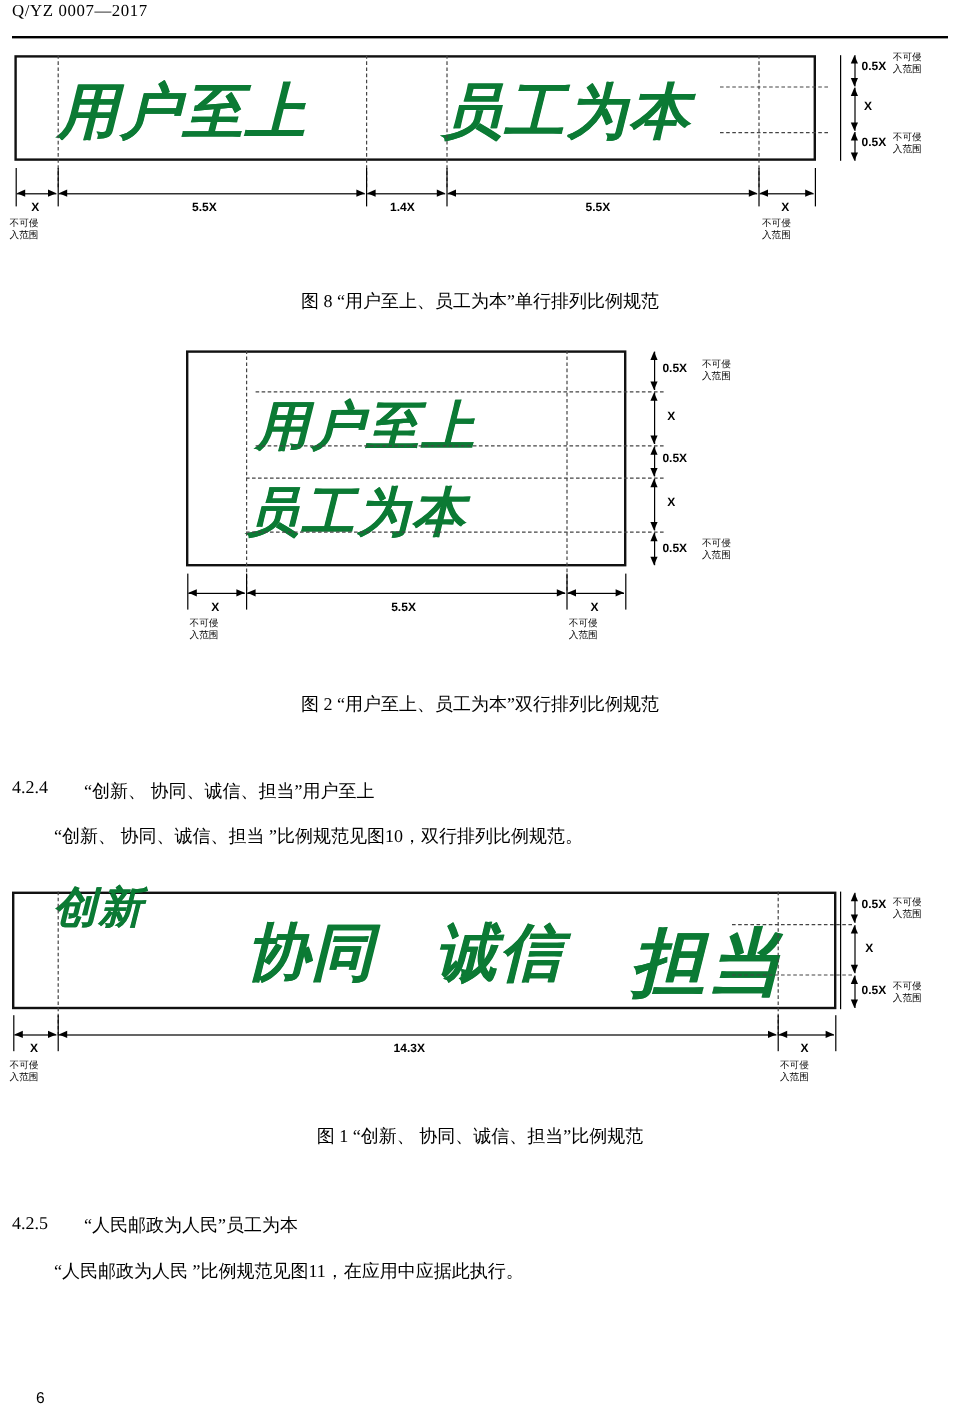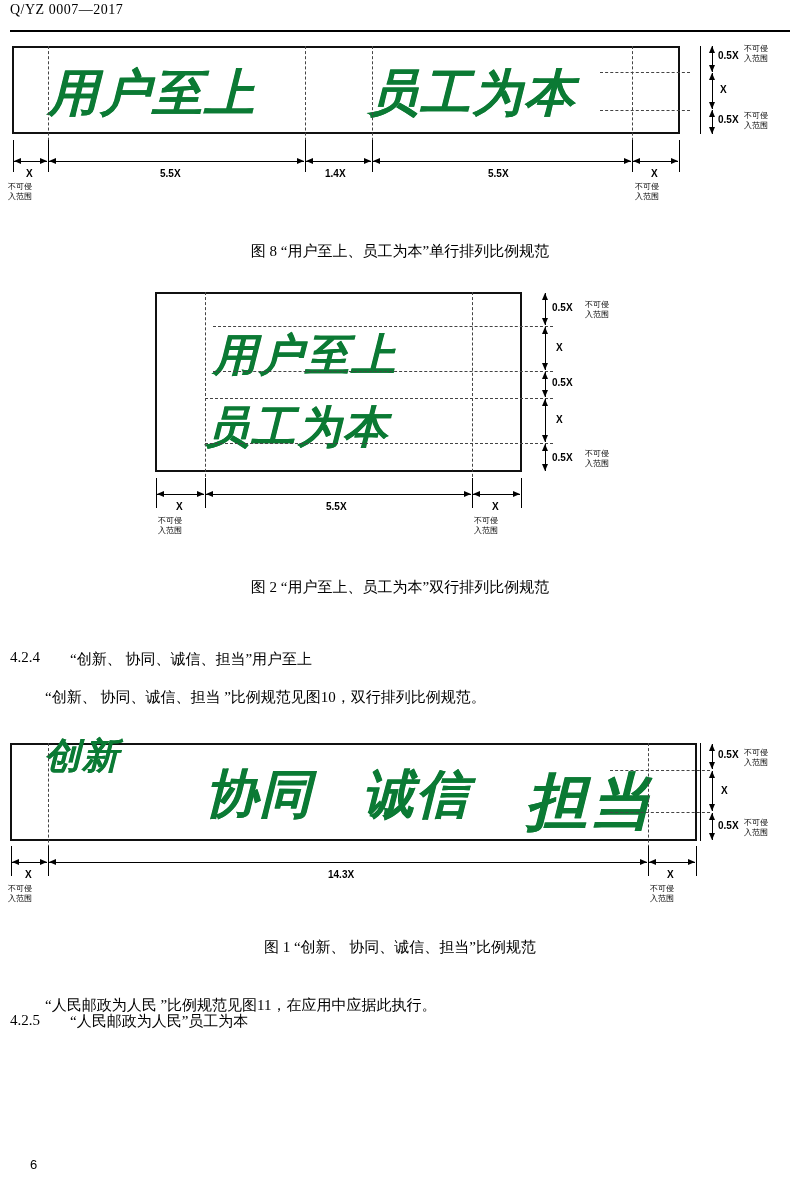--- a/index.html
+++ b/index.html
@@ -323,15 +323,15 @@
   </div>
   <div class="note-label" style="left:650px; top:884px;">
     不可侵<br>入范围
   </div>
 
   <div class="caption" style="top:938px; left:0;">图 1  “创新、 协同、诚信、担当”比例规范</div>
 </div>
 
 <div class="section-head" style="left:10px; top:1012px;">4.2.5</div>
 <div class="section-head" style="left:70px; top:1012px;">“人民邮政为人民”员工为本</div>
-<div class="body-text" style="left:45px; top:996px;">“人民邮政为人民 ”比例规范见图11，在应用中应据此执行。</div>
+<div class="body-text" style="left:45px; top:1050px;">“人民邮政为人民 ”比例规范见图11，在应用中应据此执行。</div>
 
 <div class="page-number">6</div>
 
 </body></html>

